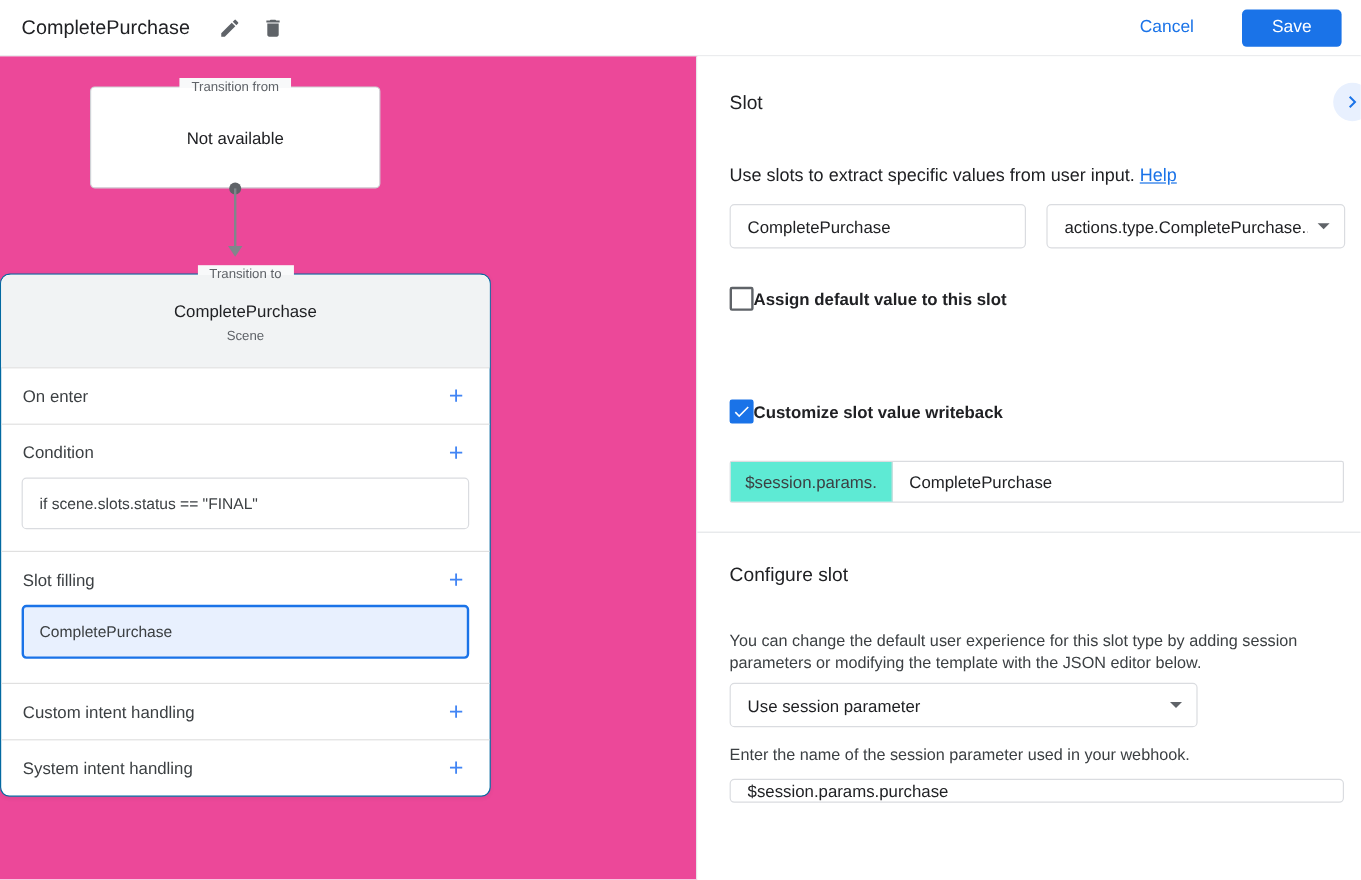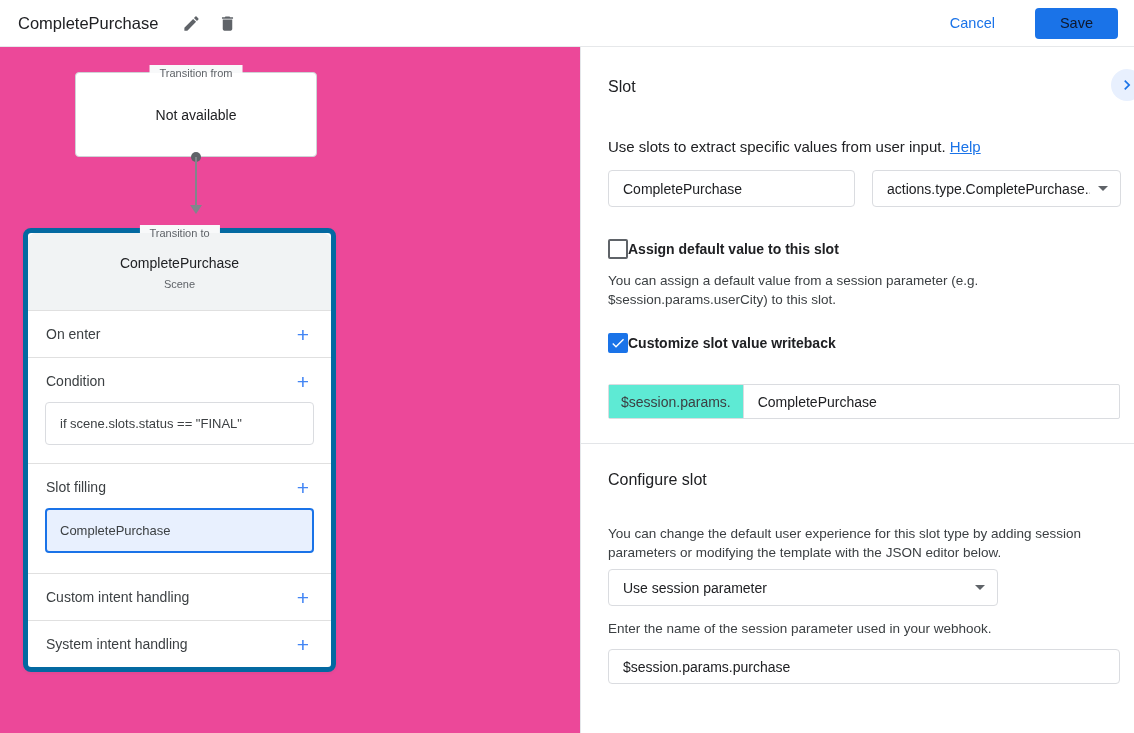--- a/index.html
+++ b/index.html
@@ -9,21 +9,21 @@
   
   .header { height:47px; background:#fff; border-bottom:1px solid #e6e8ea;
     display:flex; align-items:center; padding:0 16px; }
   .header-title { font-size:16.5px; font-weight:500; color:#202124; margin:0 20px 0 2px; }
   .icon-btn { width:26px; height:26px; border:none; background:transparent; cursor:pointer;
     display:flex; align-items:center; justify-content:center; margin-right:10px; }
   .icon-btn svg { fill:#5f6368; width:19px; height:19px; }
   .header-spacer { flex:1; }
   .cancel-btn { border:none; background:transparent; color:#1a73e8; font-size:14.5px;
     font-weight:500; font-family:inherit; padding:6px 12px; margin-right:28px; cursor:pointer; }
-  .save-btn { border:none; background:#1a73e8; color:#0f172a; font-size:14.5px; font-weight:500;
+  .save-btn { border:none; background:#1a73e8; color:#ffffff; font-size:14.5px; font-weight:500;
     font-family:inherit; height:31px; padding:0 25px; border-radius:4px; cursor:pointer; }
 
   
   .main { display:flex; height:686px; }
   .canvas { position:relative; width:581px; background:#ec4899; border-right:1px solid #e4e6e9; }
   .detail { position:relative; flex:1; background:#fff; overflow:hidden; }
 
   
   .legend { position:absolute; top:-8px; left:50%; transform:translateX(-50%);
     font-size:11px; color:#5f6368; padding:0 10px; white-space:nowrap; line-height:16px; }
@@ -31,22 +31,22 @@
     background:#fff; border:1px solid #cfd2d6; border-radius:4px;
     display:flex; align-items:center; justify-content:center; }
   .from-box .legend { background:linear-gradient(to bottom,#f8f9fa 50%,#ffffff 50%); }
   .from-value { font-size:14px; color:#202124;text-align:right; }
   .conn-dot { position:absolute; left:191px; top:105px; width:10px; height:10px;
     border-radius:50%; background:#5f6368; }
   .conn-line { position:absolute; left:195px; top:110px; width:2px; height:48px; background:#80868b; }
   .conn-arrow { position:absolute; left:190px; top:158px; width:0; height:0;
     border-left:6px solid transparent; border-right:6px solid transparent; border-top:9px solid #80868b; }
 
-  .scene-card { position:absolute; left:23px; top:181px; width:313px; background:#fff;
-    border:5px solid #0369a1; border-radius:8px; box-shadow:0 1px 3px rgba(60,64,67,.08); }
+  .scene-card { position:absolute; left:0; top:181px; width:409px; background:#fff;
+    border:1px solid #0369a1; border-radius:8px; box-shadow:0 1px 3px rgba(60,64,67,.08); }
   .scene-card .legend { background:linear-gradient(to bottom,#f8f9fa 50%,#f1f3f4 50%); }
   .scene-header { height:77px; background:#f1f3f4; border-radius:8px 8px 0 0; text-align:center;
     padding-top:22px; cursor:pointer; }
   .scene-title { font-size:14px; color:#202124; }
   .scene-subtitle { font-size:11px; color:#5f6368; margin-top:7px; }
   .scene-section { border-top:1px solid #e0e0e0; }
   .row-head { height:46px; display:flex; align-items:center; justify-content:space-between;
     padding:0 16px 0 18px; cursor:pointer; }
   .row-label { font-size:14px; color:#3c4043; }
   .plus { color:#4285f4; font-size:21px; font-weight:300; line-height:1;
@@ -92,21 +92,21 @@
   .wb-prefix { background:#5eead4; border-right:1px solid #dadce0; display:flex; align-items:center;
     padding:0 12px; font-size:14px; color:#3c4043; flex:none; }
   .wb-input { flex:1; border:none; outline:none; font-size:14px; color:#202124;
     font-family:inherit; padding-left:14px; background:transparent; }
 
   .hdivider { position:absolute; left:0; right:0; top:396px; height:1px; background:#e3e5e8; }
   .config-title { position:absolute; left:27px; top:424px; font-size:16px; color:#202124; }
   .config-desc { top:477px; }
   .config-dropdown { position:absolute; left:27px; top:522px; width:390px; }
   .param-label { position:absolute; left:27px; top:574px; font-size:13.5px; color:#3c4043; }
-  .param-input { position:absolute; left:27px; top:602px; width:512px; height:35px; }
+  .param-input { position:absolute; left:27px; top:602px; width:512px; height:20px; }
   .desc1 { top:224px; }
   .desc2 { top:315px; }
   .check1 { top:192px; }
   .check2 { top:286px; }
 </style>
 </head>
 <body>
 
 <div class="header">
   <span class="header-title">CompletePurchase</span>
@@ -206,21 +206,20 @@
       <div class="dropdown">
         <span class="dd-text">actions.type.CompletePurchase...</span>
         <span class="caret"></span>
       </div>
     </div>
 
     <div class="check-row check1">
       <span class="cbox"></span>
       <span class="check-label">Assign default value to this slot</span>
     </div>
-    <div class="desc desc1">You can assign a default value from a session parameter (e.g. $session.params.userCity) to this slot.</div>
 
     <div class="check-row check2">
       <span class="cbox checked">
         <svg viewBox="0 0 24 24">
             <path d="M9 16.17 4.83 12l-1.42 1.41L9 19 21 7l-1.41-1.41z"></path>
           </svg>
       </span>
       <span class="check-label">Customize slot value writeback</span>
     </div>
 

